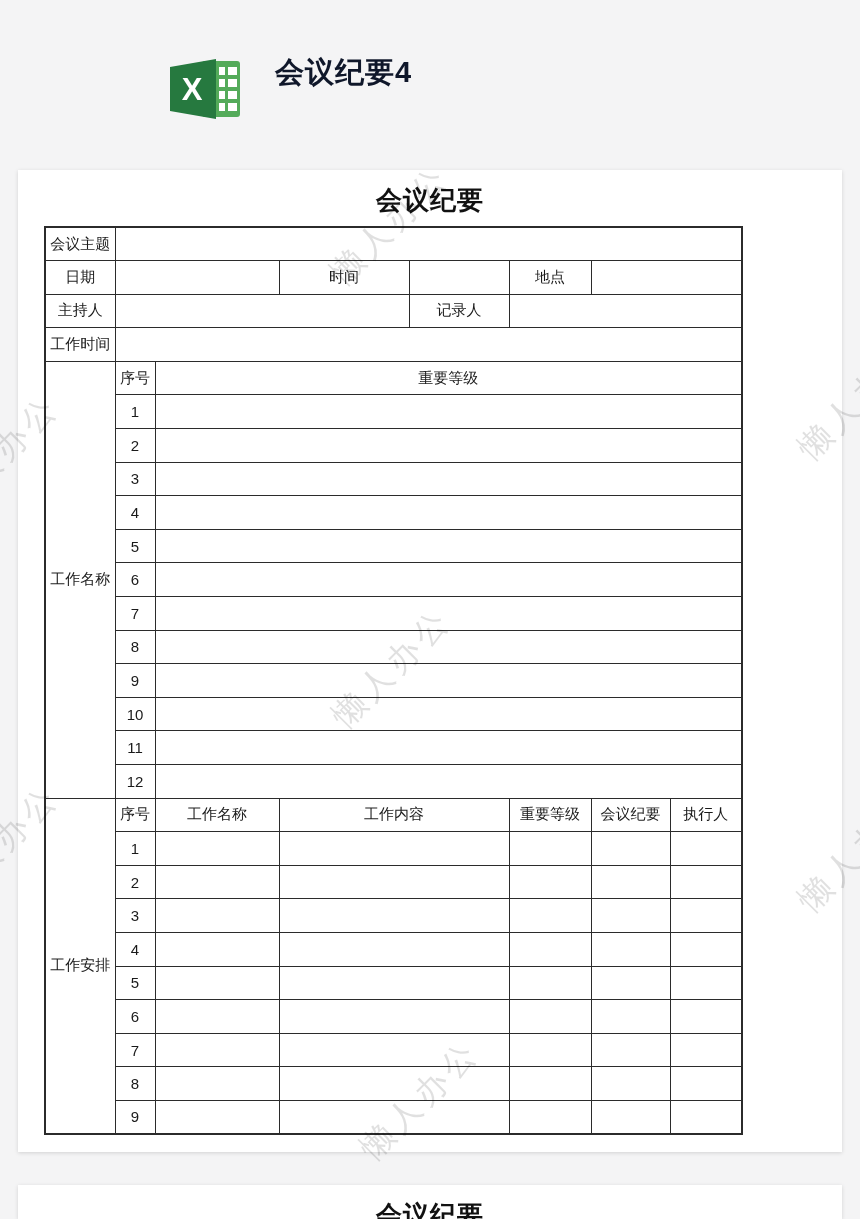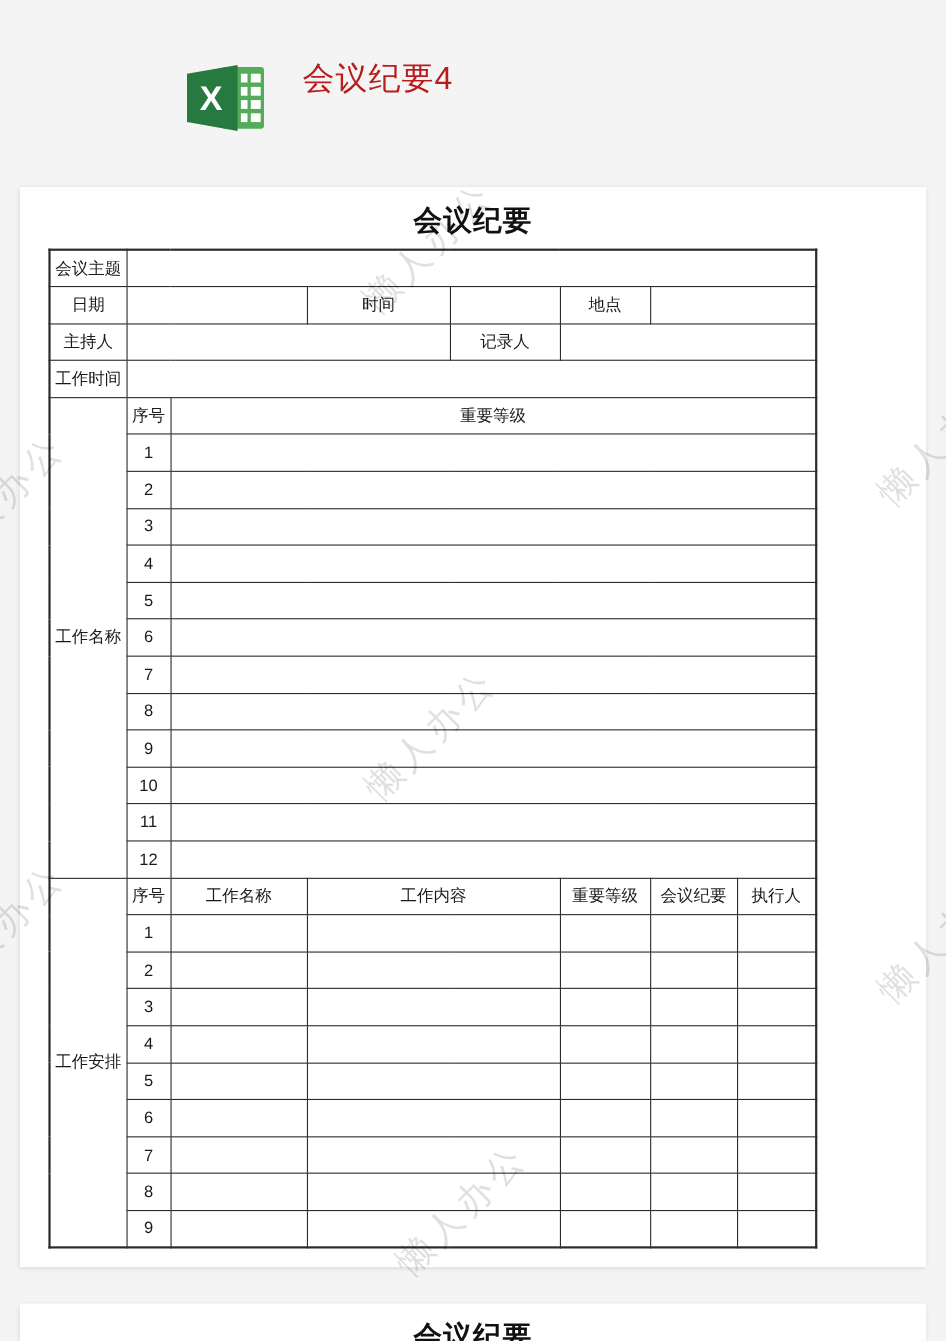--- a/index.html
+++ b/index.html
@@ -6,21 +6,21 @@
   .stage{
     position:relative;width:860px;height:1219px;margin:0 auto;
     background:#f4f4f5;overflow:hidden;
     font-family:"Liberation Sans","DejaVu Sans",sans-serif;
     color:#1a1a1a;
   }
   
   .site-header{height:170px;box-sizing:border-box;padding:57px 0 0 170px;display:flex;align-items:flex-start;}
   .excel-icon{width:74px;height:64px;flex:0 0 auto;}
   .header-text{margin-left:31px;}
-  .header-title{font-size:29px;font-weight:normal;color:#b91c1c;line-height:1.1;letter-spacing:1px;}
+  .header-title{font-size:29px;font-weight:bold;color:#0f172a;line-height:1.1;letter-spacing:1px;}
   .header-sub{margin-top:13px;font-size:16px;font-weight:bold;color:#3b3b3b;}
   .header-sub .sep{margin:0 13px;color:#555;font-weight:normal;}
   
   .page{width:824px;margin:0 auto;background:#ffffff;box-shadow:0 1px 4px rgba(0,0,0,0.14);}
   .page1{height:982px;box-sizing:border-box;}
   .page2{height:34px;margin-top:33px;overflow:hidden;box-sizing:border-box;}
   .doc-title{height:43px;box-sizing:border-box;padding-top:13px;text-align:center;
     font-size:26px;font-weight:bold;color:#111;letter-spacing:1px;}
   
   table.doc-table{

